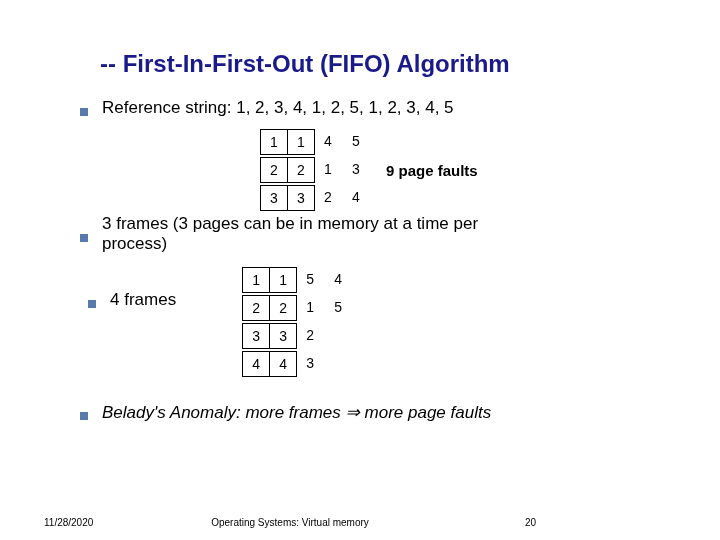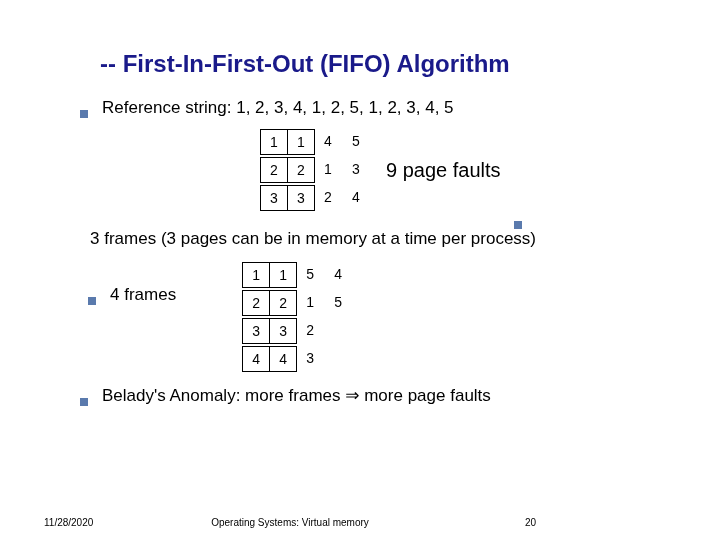--- a/index.html
+++ b/index.html
@@ -22,21 +22,21 @@
 }
 .title {
   font-size: 24px;
   font-weight: bold;
   color: #1a1a8a;
   text-align: left;
   margin: 30px 0 20px 60px;
 }
 .bullet-row {
   display: flex;
-  align-items: flex-end;
+  align-items: center;
   margin: 10px 0 6px 40px;
   font-size: 17px;
 }
 .bullet-square {
   width: 8px;
   height: 8px;
   background: #5a7aad;
   margin-top: 7px;
   margin-right: 14px;
   flex-shrink: 0;
@@ -64,22 +64,23 @@
   margin-right: -1px;
 }
 .cell-noborder {
   width: 28px;
   height: 26px;
   font-size: 14px;
   text-align: center;
   line-height: 24px;
 }
 .fault-label {
-  font-size: 20px;
+  font-size: 15px;
   margin-left: 16px;
+  font-weight: bold;
 }
 .footer {
   position: absolute;
   bottom: 12px;
   left: 44px;
   right: 40px;
   display: flex;
   justify-content: space-between;
   font-size: 10px;
   color: #000;
@@ -121,21 +122,21 @@
       <div class="fault-label">9 page faults</div>
     </div>
     <div class="trow">
       <div class="cell">3</div>
       <div class="cell">3</div>
       <div class="cell-noborder">2</div>
       <div class="cell-noborder">4</div>
     </div>
   </div>
 
-  <div class="bullet-row" style="margin-top:2px;flex-direction:column;">
+  <div class="bullet-row" style="margin-top:2px;">
     <div class="bullet-square"></div>
     <div class="bullet-text">3 frames (3 pages can be in memory at a time per process)</div>
   </div>
 
   <div style="display:flex; align-items:flex-start;">
     <div class="bullet-row" style="margin-top:30px; flex:0 0 auto;margin-left:48px;">
       <div class="bullet-square"></div>
       <div class="bullet-text">4 frames</div>
     </div>
 
@@ -158,21 +159,21 @@
         <div class="cell-noborder">2</div>
       </div>
       <div class="trow">
         <div class="cell">4</div>
         <div class="cell">4</div>
         <div class="cell-noborder">3</div>
       </div>
     </div>
   </div>
 
-  <div class="bullet-row" style="margin-top:12px;">
+  <div class="bullet-row" style="margin-top:24px;font-style:italic;">
     <div class="bullet-square"></div>
     <div class="bullet-text">
       <span>Belady's Anomaly: more frames </span><span class="implies">⇒</span><span> more page faults</span>
     </div>
   </div>
 
   <div class="footer">
     <div>11/28/2020</div>
     <div class="footer-center">Operating Systems: Virtual memory</div>
     <div>20</div>

